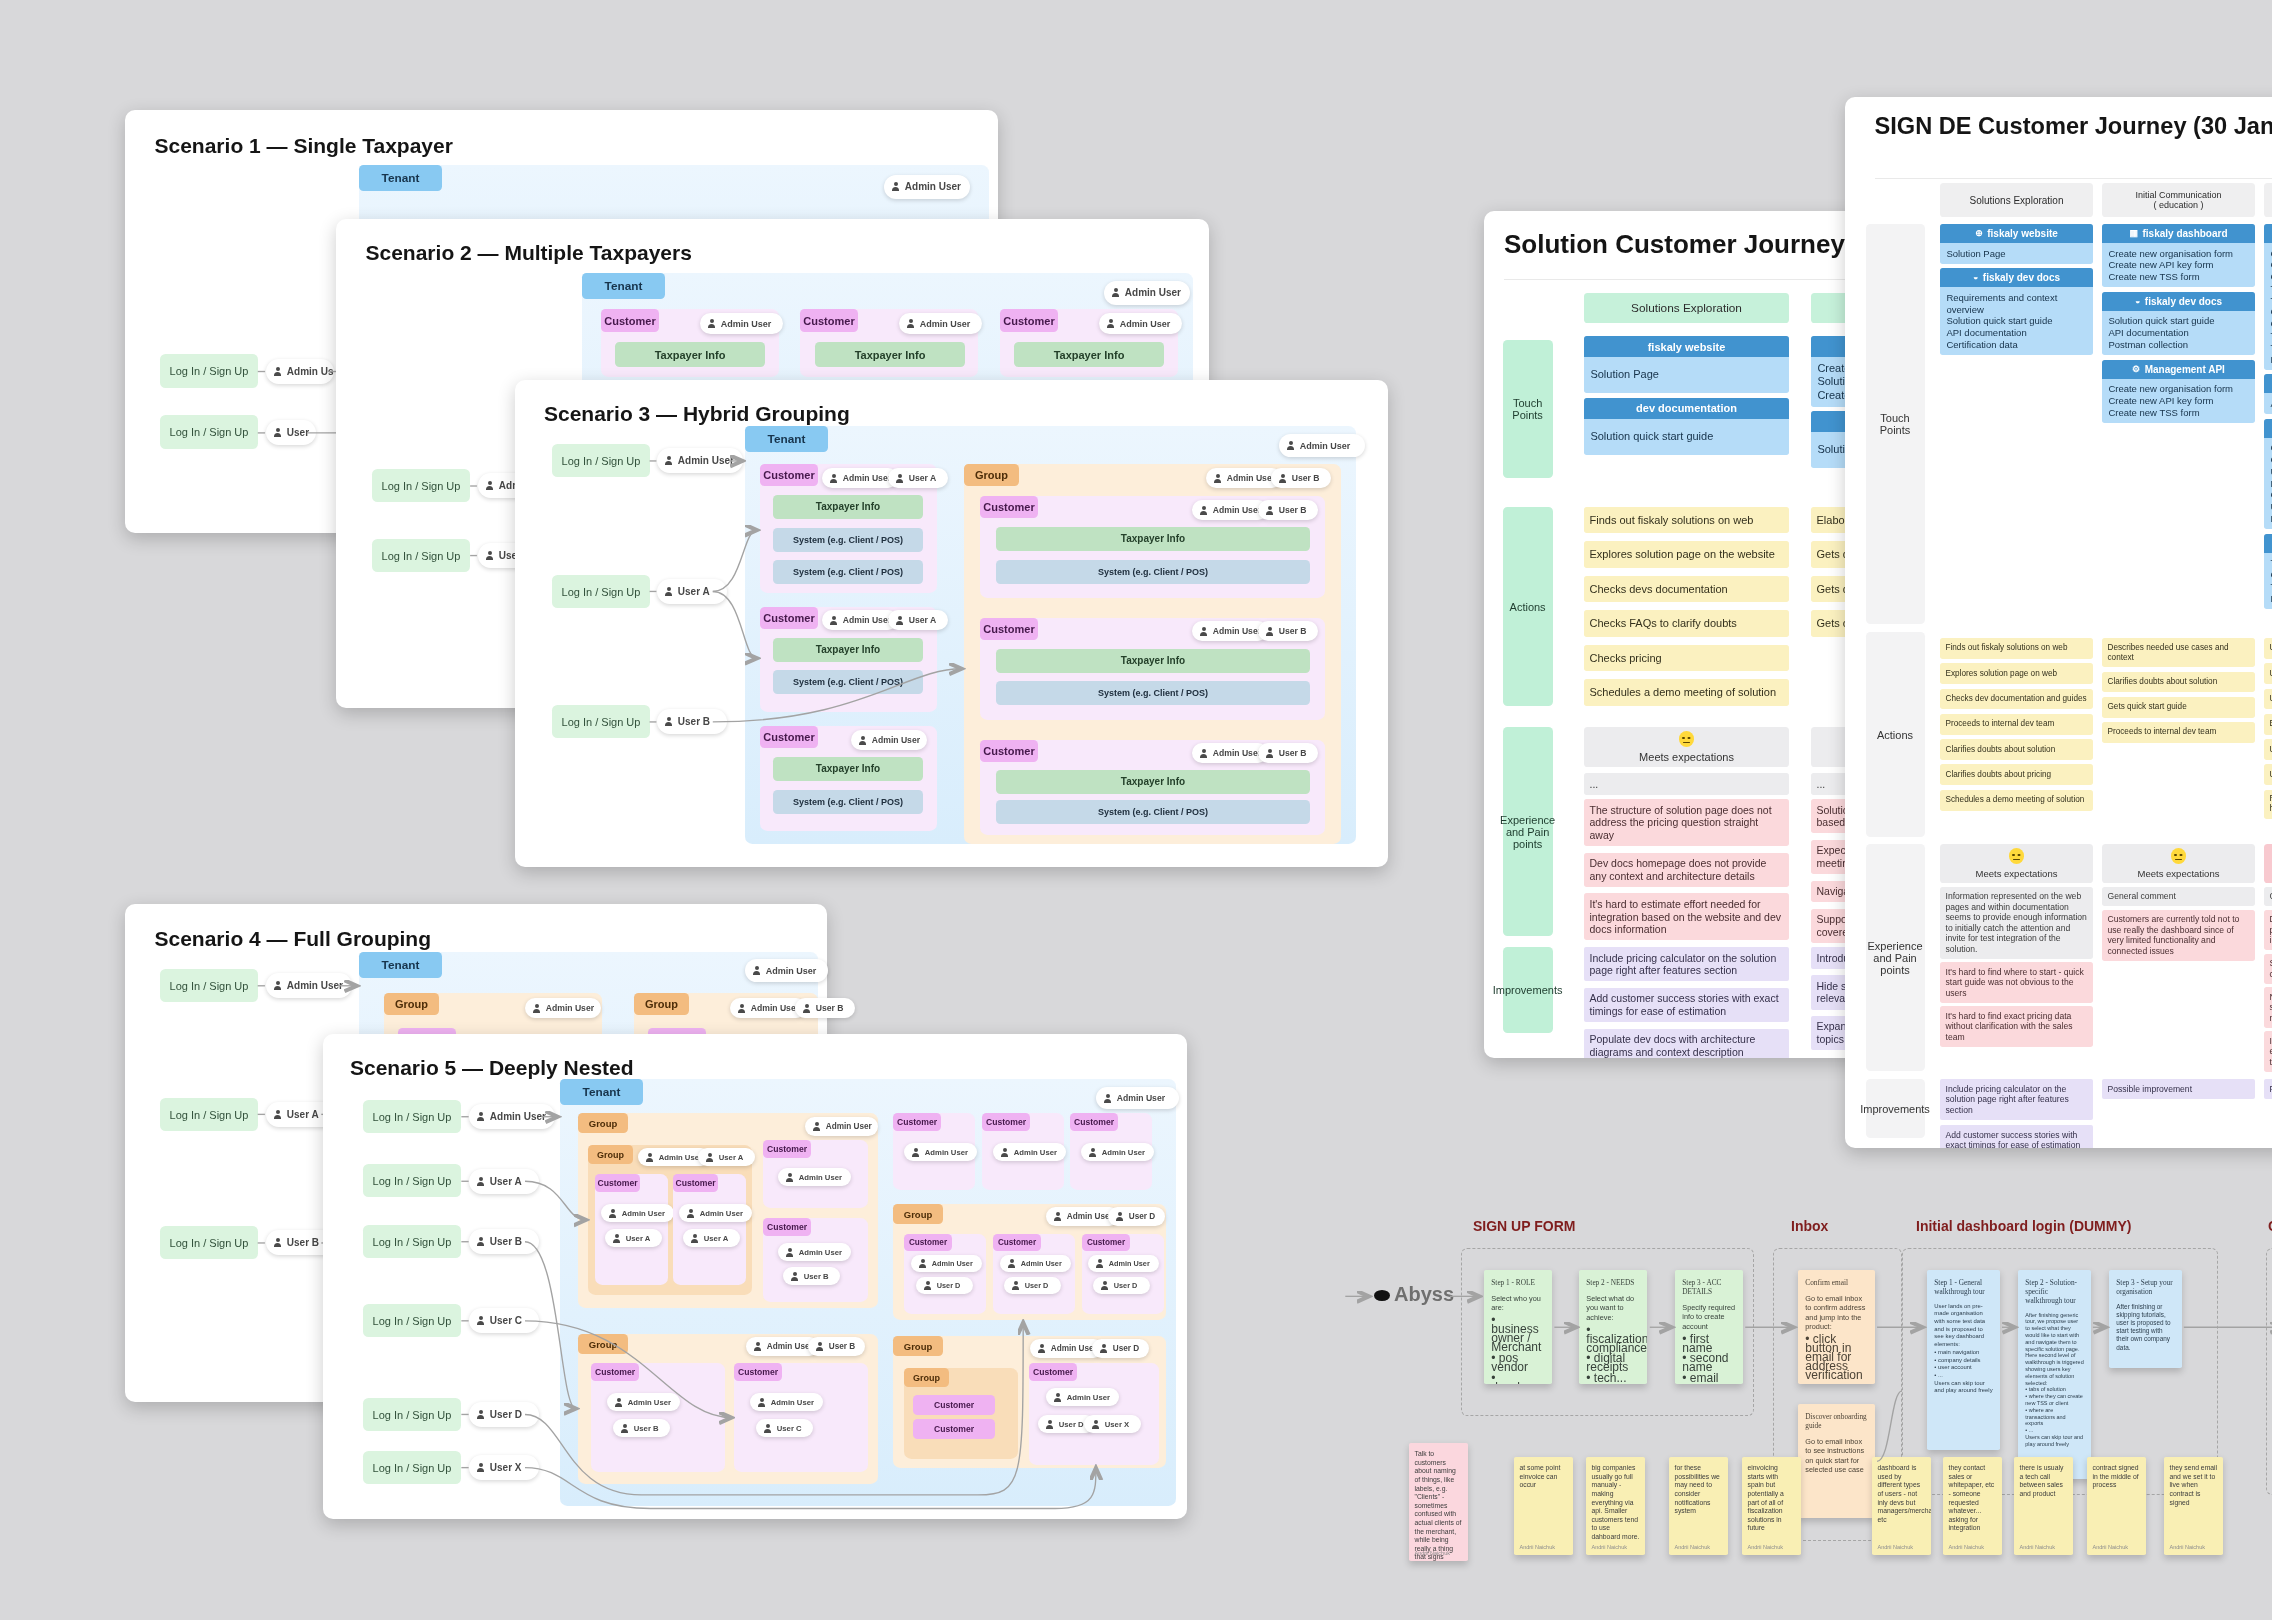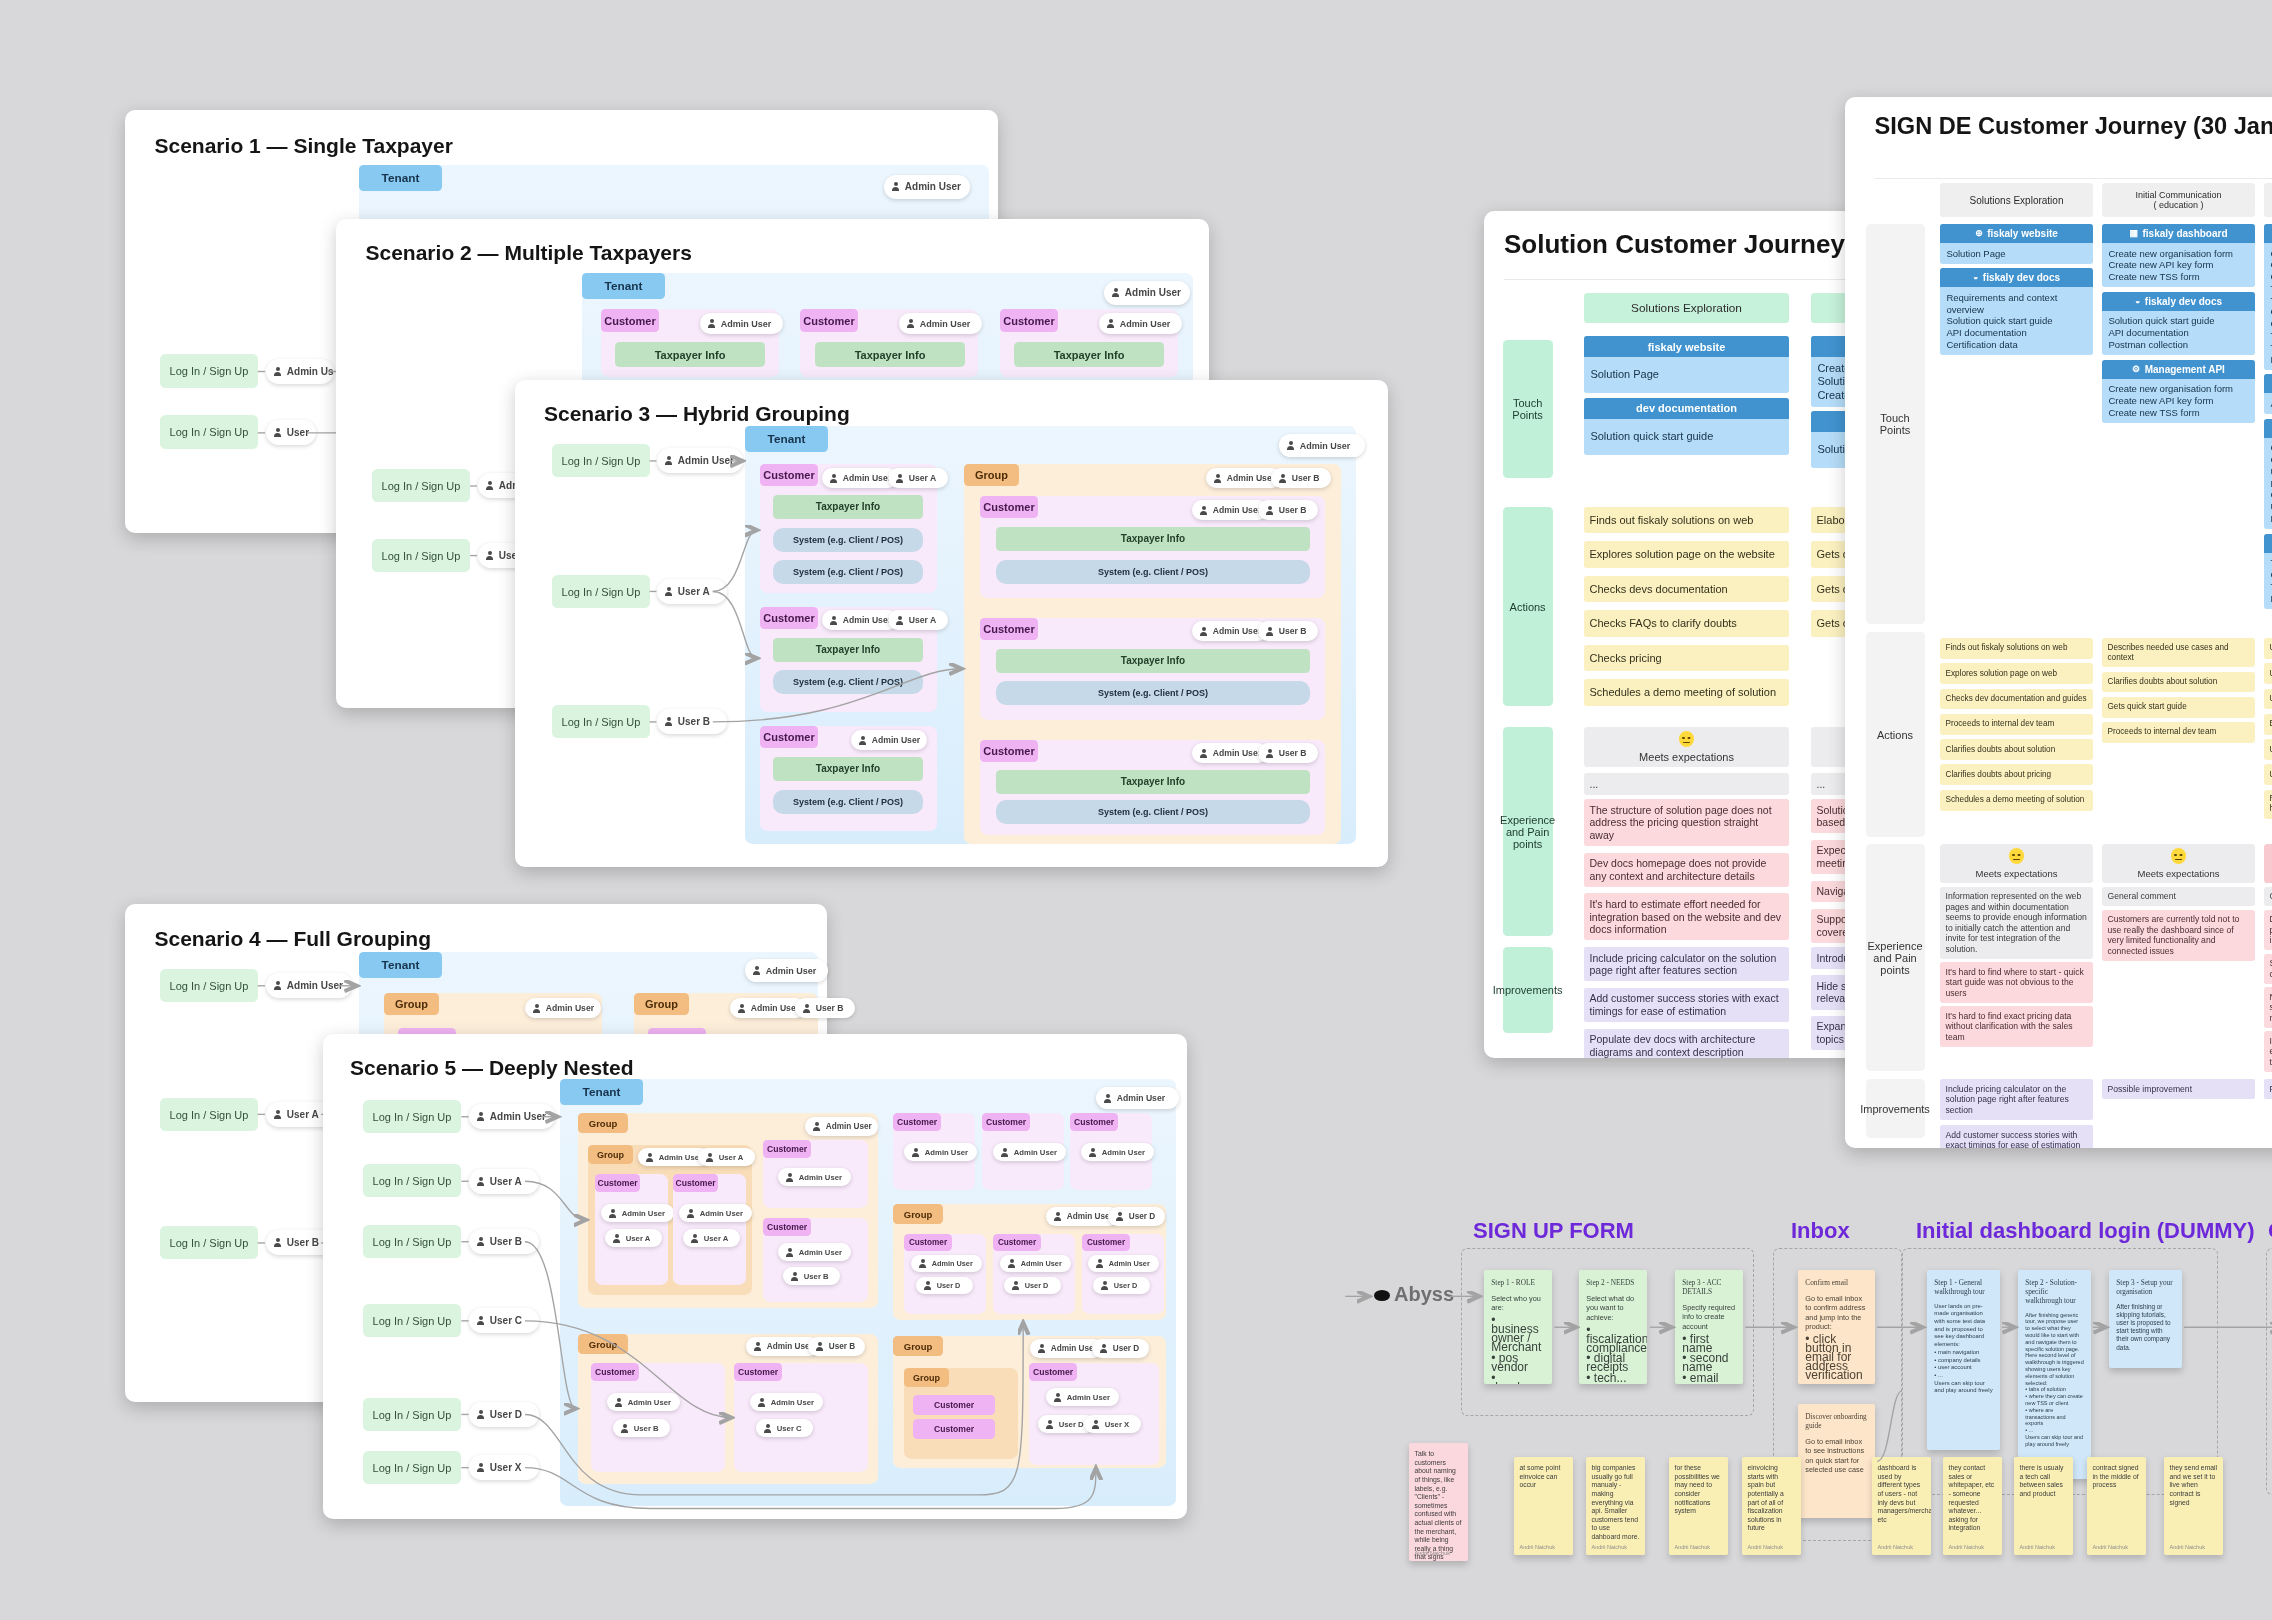--- a/index.html
+++ b/index.html
@@ -7,21 +7,21 @@
 .panel{position:absolute;background:#fff;border-radius:10px;box-shadow:0 5.5px 18px rgba(0,0,0,.20);}
 .pt{position:absolute;font-weight:700;color:#151515;font-size:21px;white-space:nowrap;}
 .tenant{position:absolute;background:linear-gradient(180deg,#ecf6fe,#d8edfc);border-radius:7.3px;}
 .tchip{position:absolute;background:#88c9f2;border-radius:4.5px;display:flex;align-items:center;justify-content:center;font-weight:700;color:#17344c;font-size:11.8px;}
 .cbox{position:absolute;background:#f8e9fb;border-radius:7.3px;}
 .cchip{position:absolute;background:#efb2f2;border-radius:4.5px;display:flex;align-items:center;justify-content:center;font-weight:700;color:#45184b;font-size:11px;}
 .gbox{position:absolute;background:#fdeeda;border-radius:7.3px;}
 .gchip{position:absolute;background:#f3bc80;border-radius:4.5px;display:flex;align-items:center;justify-content:center;font-weight:700;color:#4d2d08;font-size:11px;}
 .bar{position:absolute;border-radius:4.5px;display:flex;align-items:center;justify-content:center;font-weight:700;font-size:11px;}
 .tax{background:#bfe2c2;color:#24402a;}
-.sys{background:#c5d9e8;color:#20303f;border-radius:10px;}
+.sys{background:#c5d9e8;color:#20303f;}
 .pill{position:absolute;background:#fff;border-radius:454px;display:flex;align-items:center;gap:4.5px;font-weight:700;color:#474747;box-shadow:0 1.4px 4.1px rgba(0,0,0,.16);padding:0 7.3px;font-size:10px;white-space:nowrap;overflow:hidden;}
 .login{position:absolute;background:#dbf4df;border-radius:5.5px;display:flex;align-items:center;justify-content:center;color:#31503a;font-size:11px;}
 .pi{width:9px;height:10px;position:relative;display:inline-block;flex:0 0 auto;}
 .pi::before{content:"";position:absolute;width:4.1px;height:4.1px;border-radius:50%;background:#4a4a4a;left:2.3px;top:0.5px;}
 .pi::after{content:"";position:absolute;width:7.3px;height:4.1px;border-radius:3.6px 3.6px 0 0;background:#4a4a4a;left:0.9px;top:5.5px;}
 svg.conn{position:absolute;left:0;top:0;pointer-events:none;}
 svg.conn path,svg.conn line{stroke:#a3a3a3;stroke-width:3;fill:none;}
 
 .jh{position:absolute;background:#efeff0;border-radius:3.6px;display:flex;flex-direction:column;align-items:center;justify-content:center;font-size:10px;color:#2c2c2c;text-align:center;}
 .rl{position:absolute;border-radius:4.5px;display:flex;align-items:center;justify-content:center;text-align:center;font-size:11px;color:#1d3b2d;padding:3.6px;box-sizing:border-box;}
@@ -45,21 +45,21 @@
 
 .sj .bh{font-size:11px;height:21px;}
 .sj .tl{font-size:11px;line-height:13.6px;}
 .sj .bb{min-height:27px;justify-content:center;}
 .sj .ys{font-size:11px;line-height:12.7px;min-height:17.3px;}
 .sj .gn,.sj .pk,.sj .lv{font-size:10.5px;line-height:12.7px;}
 .sj .mood{min-height:40px;font-size:11px;}
 .divider{position:absolute;background:#e9e9e9;height:1.4px;}
 
 .dash{position:absolute;border:1.4px dashed #a6a6a6;border-radius:6.4px;}
-.flabel{position:absolute;font-weight:700;color:#6d28d9;font-size:22px;white-space:nowrap;}
+.flabel{position:absolute;font-weight:700;color:#7f1d1d;font-size:14px;white-space:nowrap;}
 .fnote{position:absolute;border-radius:1.8px;box-shadow:0 3.2px 7.3px rgba(0,0,0,.18);padding:8.2px 7.3px;color:#37413a;box-sizing:border-box;overflow:hidden;}
 .fnote .ft{font-size:7.3px;margin-bottom:6.4px;font-family:Liberation Serif, serif;}
 .fnote .fb{font-size:7.3px;line-height:9.5px;white-space:pre-line;}
 .fgreen{background:#d9f2d6;}
 .forange{background:#fce5c9;color:#4c4336;}
 .fblue{background:#cfe7f8;color:#2c3e4d;}
 .bl{margin-top:3.6px;display:flex;flex-direction:column;gap:1.8px;}
 .bl-i{font-size:12px;line-height:9px;}
 .bl-i::before{content:"•  ";}
 .bnote{position:absolute;border-radius:1.8px;box-shadow:0 3.2px 7.3px rgba(0,0,0,.18);padding:7.3px 5.5px 15.5px 5.5px;font-size:6.8px;line-height:8.6px;color:#3c3c3c;box-sizing:border-box;overflow:hidden;}

